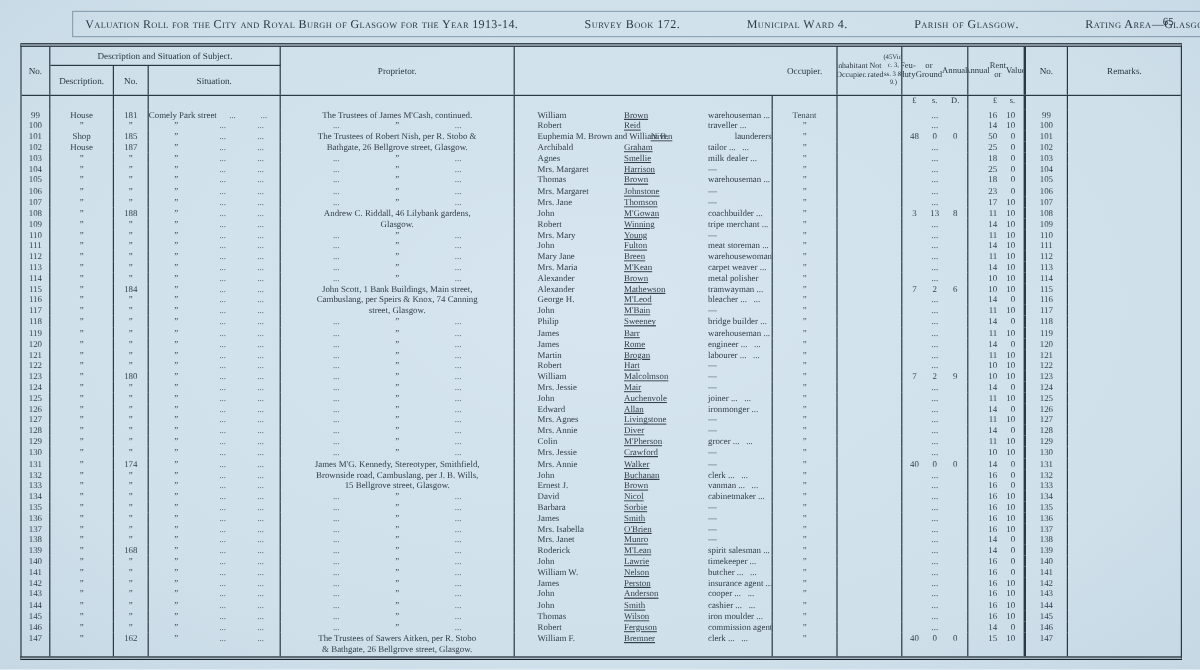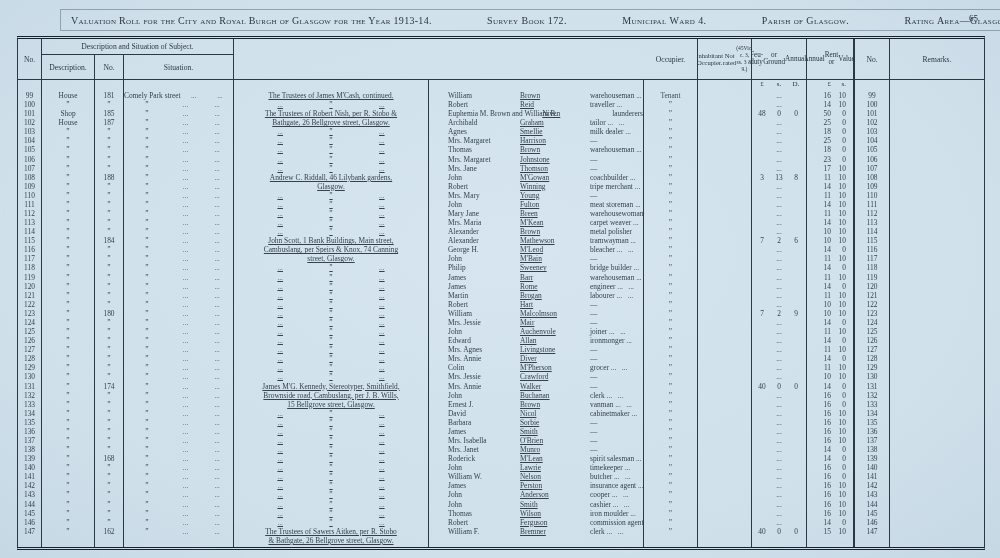--- a/index.html
+++ b/index.html
@@ -65,21 +65,21 @@
   
   .row{height:9.08px;font-size:7.4px;line-height:9.08px;white-space:nowrap;}
   .row:last-child{height:20px;line-height:9.6px;}
   .row .c{height:100%;}
   .cc{text-align:center;}
   
   .sitc{display:flex;}
   .sitc .s1{flex:1.45;text-align:center;}
   .sitc .s2,.sitc .s3{flex:1;text-align:center;color:#51616d;}
   
-  .propc{display:grid;grid-template-columns:1fr auto 1fr;align-items:flex-start;text-decoration:underline;}
+  .propc{display:grid;grid-template-columns:1fr auto 1fr;align-items:flex-start;}
   .propc span{text-align:center;}
   .propc .pm{white-space:pre-line;line-height:9.3px;padding:0 3px;}
   .propc .pl,.propc .pr{color:#51616d;}
   
   .tenc{display:flex;padding-left:3px;}
   .tenc .tf{min-width:72px;margin-left:16px;}
   .tenc .tl{min-width:70px;text-decoration:underline;}
   .tenc .to{flex:1;white-space:pre;}
   
   .feuc{display:flex;justify-content:center;}
@@ -102,20 +102,21 @@
 <span class="pageno">65</span>
 
 <div class="sheet">
 
   <div class="g thead">
     <div class="c h-span">No.</div>
     <div class="c h-group">Description and Situation of Subject.</div>
     <div class="c h-sub" style="grid-column:2">Description.</div>
     <div class="c h-sub" style="grid-column:3">No.</div>
     <div class="c h-sub" style="grid-column:4">Situation.</div>
+    <div class="c h-span" style="grid-column:5">Proprietor.</div>
     <div class="c h-span" style="grid-column:7">Occupier.</div>
     <div class="c h-span h-stack" style="grid-column:8">
       <span>Inhabitant Occupier.</span>
       <span>Not rated</span>
       <span style="font-size:5.6px">(45Vic. c. 3, ss. 3 &amp; 9.)</span>
     </div>
     <div class="c h-span h-stack" style="grid-column:9;font-size:7.2px">
       <span>Feu-duty</span>
       <span>or Ground</span>
       <span>Annual.</span>

